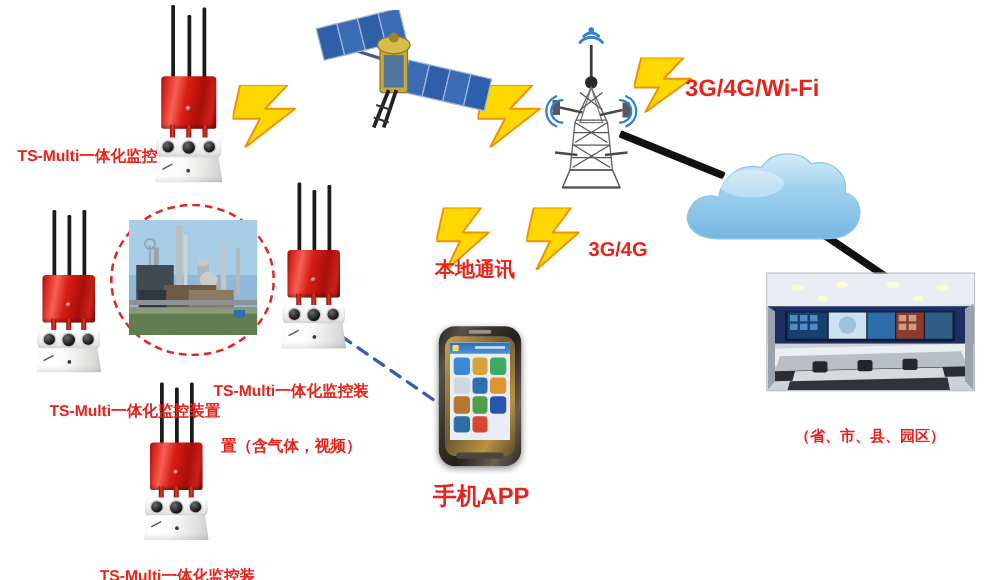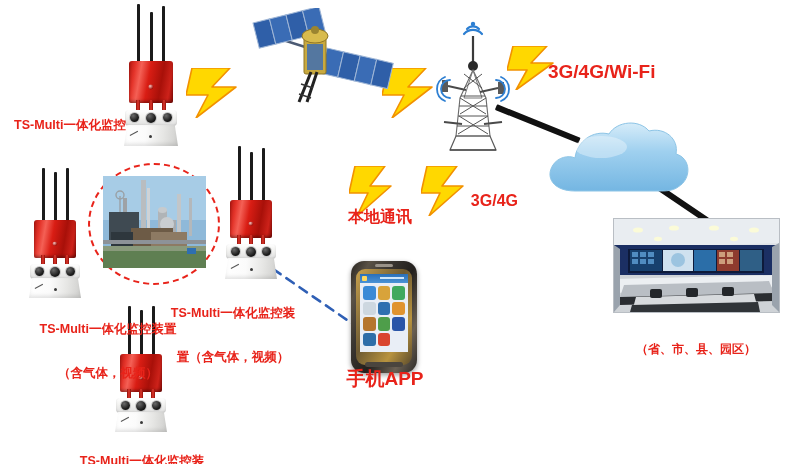--- a/index.html
+++ b/index.html
@@ -398,21 +398,20 @@
     <div class="dev-dot" style="left:38px;top:115px;width:3px;height:3px;"></div>
     <div class="dev-whisk" style="left:19px;top:115px;width:9px;height:1.4px;transform:rotate(-28deg);"></div>
   </div>
 
   <div class="lbl lbl-cn" style="left:4px;top:88px;width:132px;">
     <div>TS-Multi一体化监控</div>
   </div>
 
   <div class="lbl lbl-cn" style="left:0px;top:292px;width:152px;margin-left:32px;">
     <div>TS-Multi一体化监控装置</div>
-    <div>（含气体，视频）</div>
   </div>
 
   <div class="lbl lbl-cn" style="left:163px;top:276px;width:140px;">
     <div>TS-Multi一体化监控装</div>
     <div>置（含气体，视频）</div>
   </div>
 
   <div class="lbl lbl-cn" style="left:72px;top:424px;width:140px;">
     <div>TS-Multi一体化监控装</div>
     
@@ -421,19 +420,19 @@
 
   <div class="lbl lbl-big" style="left:548px;top:61px;width:160px;text-align:left;">3G/4G/Wi-Fi</div>
 
   <div class="lbl lbl-mid" style="left:348px;top:208px;width:80px;text-align:left;">本地通讯</div>
 
   <div class="lbl lbl-mid" style="left:438px;top:192px;width:80px;text-align:right;">3G/4G</div>
 
   <div class="lbl lbl-big" style="left:234px;top:328px;width:120px;text-align:left;line-height:1.15;">
   </div>
 
-  <div class="lbl lbl-big" style="left:338px;top:368px;width:94px;">手机APP</div>
+  <div class="lbl lbl-big" style="left:338px;top:387px;width:94px;">手机APP</div>
 
   <div class="lbl" style="left:604px;top:312px;width:184px;font-size:12px;line-height:1.25;">
     <div>（省、市、县、园区）</div>
   </div>
 
 </div>
 
 </body></html>

